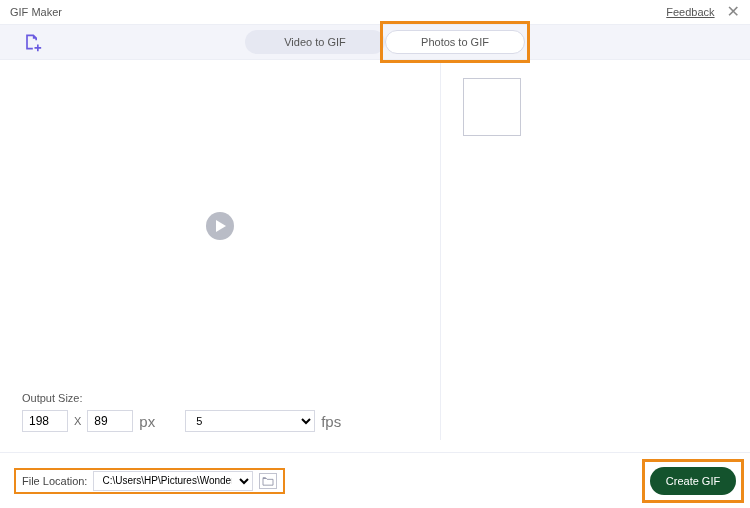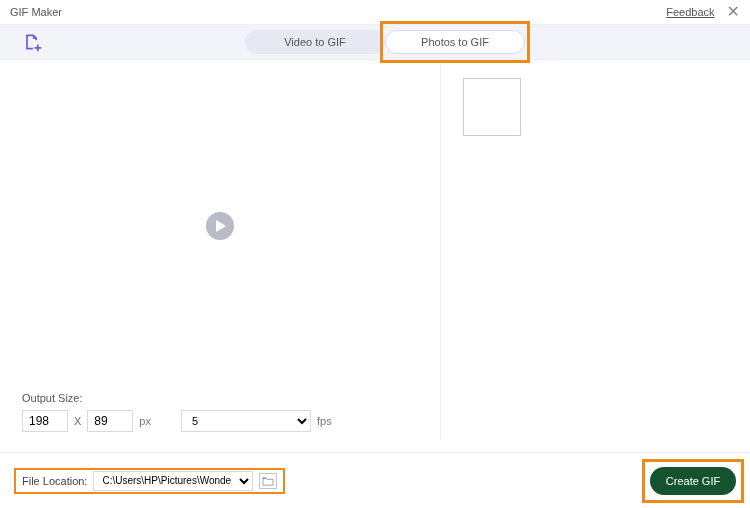--- a/index.html
+++ b/index.html
@@ -25,21 +25,21 @@
 .preview-pane { flex: 1; display: flex; flex-direction: column; position: relative; }
 .preview-area { flex: 1; display: flex; align-items: center; justify-content: center; }
 .play-btn { width: 28px; height: 28px; border-radius: 50%; background: #b9bcc6; display: flex; align-items: center; justify-content: center; cursor: pointer; }
 .play-btn svg { width: 12px; height: 12px; fill: #fff; margin-left: 2px; }
 
 .settings-row { display: flex; align-items: flex-end; gap: 30px; padding: 0 22px 8px 22px; font-size: 11px; color: #555; }
 .setting-group { display: flex; flex-direction: column; gap: 6px; }
 .size-inputs { display: flex; align-items: center; gap: 6px; }
 .num-input { width: 46px; height: 22px; border: 1px solid #d6d8e2; font-size: 12px; padding: 0 6px; }
 .size-x { font-size: 11px; color: #666; }
-.unit { font-size: 11px; color: #777; }
+.unit { font-size: 15px; color: #777; }
 .fps-select { width: 130px; height: 22px; border: 1px solid #d6d8e2; font-size: 11px; padding: 0 6px; background: #fff; }
 
 .side-pane { width: 310px; border-left: 1px solid #eceef5; padding: 18px 0 0 22px; }
 .thumb { width: 58px; height: 58px; border: 1px solid #c8cad6; background: #fff; }
 
 .footer { position: absolute; left: 0; right: 0; bottom: 0; height: 56px; background: #fff; border-top: 1px solid #eceef5; display: flex; align-items: center; justify-content: space-between; padding: 0 14px; }
 .file-loc-group { display: flex; align-items: center; gap: 6px; position: relative; height: 26px; border: 2px solid #ed8a19; padding: 0 6px; }
 .file-loc-label { font-size: 11px; color: #444; }
 .file-loc-select { width: 160px; height: 20px; border: 1px solid #d6d8e2; font-size: 10px; background: #fff; padding: 0 4px; }
 .folder-icon { width: 18px; height: 16px; border: 1px solid #c1c3cf; display: flex; align-items: center; justify-content: center; cursor: pointer; }

